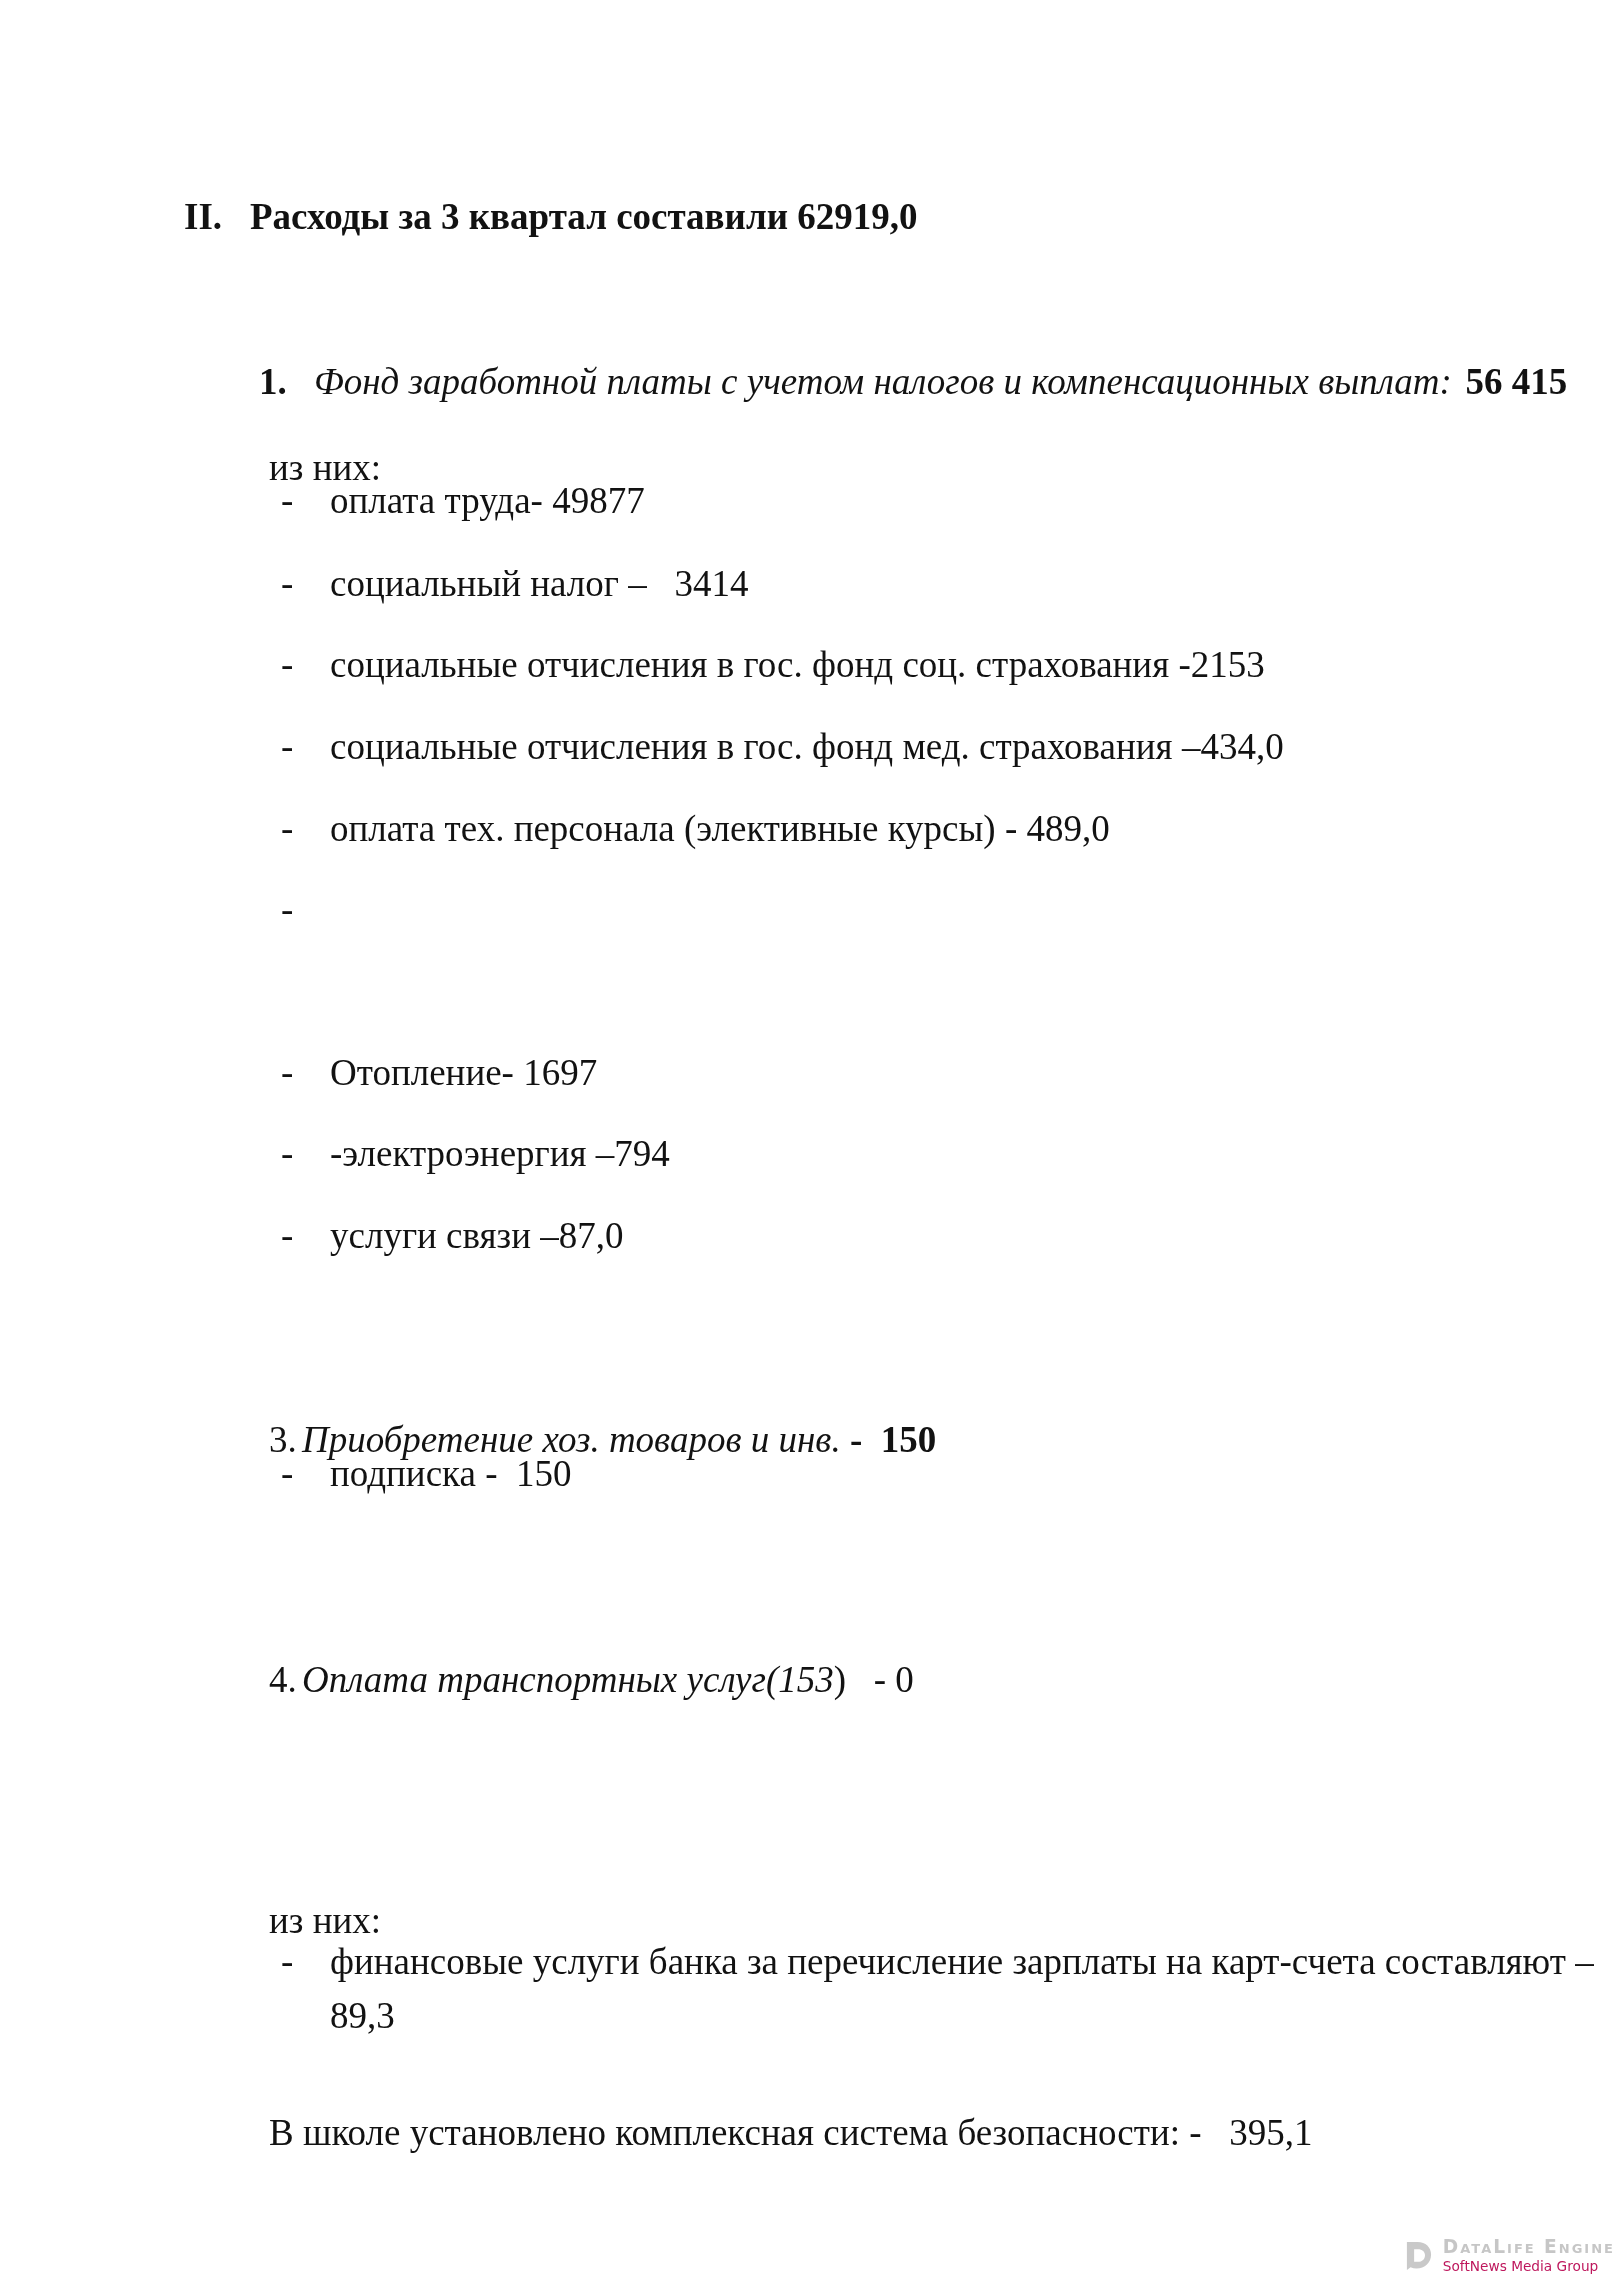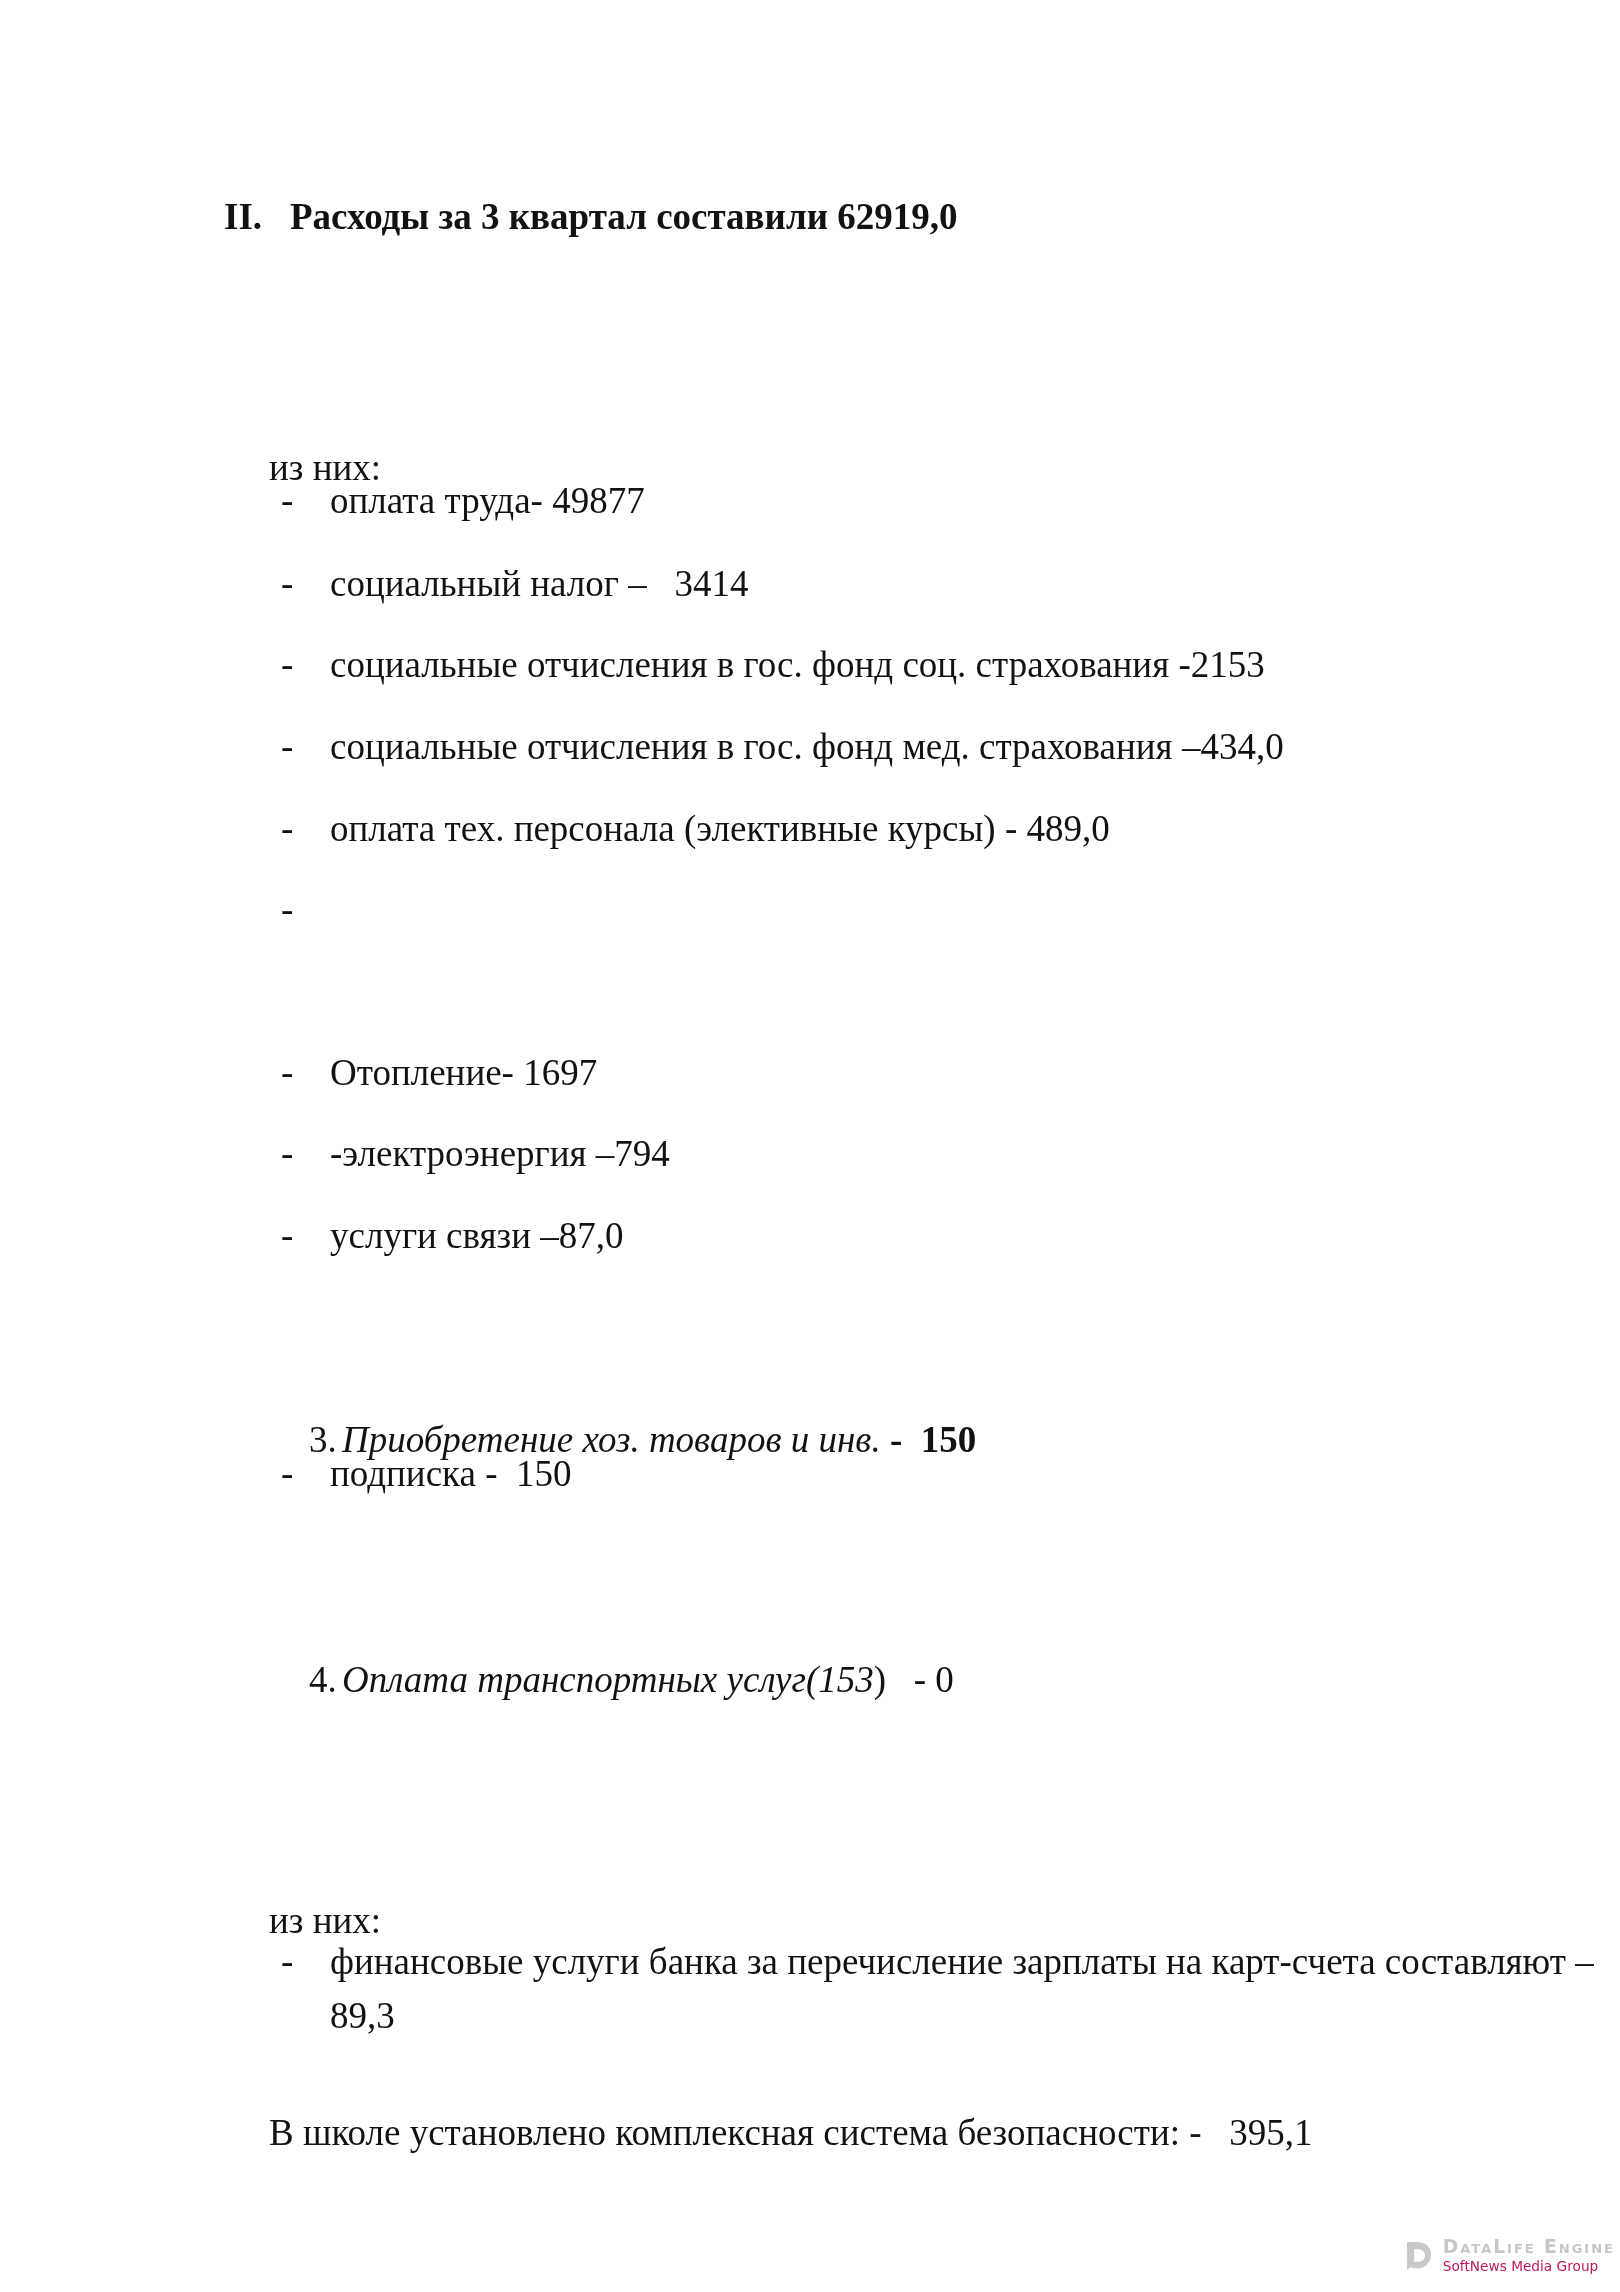--- a/index.html
+++ b/index.html
@@ -14,21 +14,21 @@
   }
   .line {
     position: absolute;
     font-size: 37px;
     line-height: 45px;
     white-space: pre-wrap;
   }
   .b { font-weight: bold; }
   .i { font-style: italic; }
   
-  .num { display: inline-block; margin-left: 40px; }
+  .num { display: inline-block; }
   .gap-h  { width: 66px; }  
   .gap-lg { width: 55px; }  
   .gap-md { width: 51px; }  
   .gap-sm { width: 33px; }  
   .val1 { margin-left: 13.7px; }
   
   .bullet { display: flex; }
   .bullet .m { flex: 0 0 49px; width: 49px; }
   .bullet .t { white-space: pre-wrap; }
   .wrap2 { line-height: 54px; }
@@ -59,20 +59,23 @@
 </style>
 </head>
 <body>
 
 <div class="page">
 
   <div class="line b" style="left:147px; top:149px;">
     <span class="num gap-h">II.</span><span>Расходы за 3 квартал составили 62919,0</span>
   </div>
 
+  <div class="line" style="left:222px; top:314px;">
+    <span class="num gap-lg b">1.</span><span class="i">Фонд заработной платы с учетом налогов и компенсационных выплат:</span><span class="b val1">56 415</span>
+  </div>
 
   <div class="line" style="left:232px; top:400px;">
     <span>из них:</span>
   </div>
 
   <div class="line bullet" style="left:281px; top:478px;">
     <span class="m">-</span><span class="t">оплата труда- 49877</span>
   </div>
   <div class="line bullet" style="left:281px; top:561px;">
     <span class="m">-</span><span class="t">социальный налог –   3414</span>

